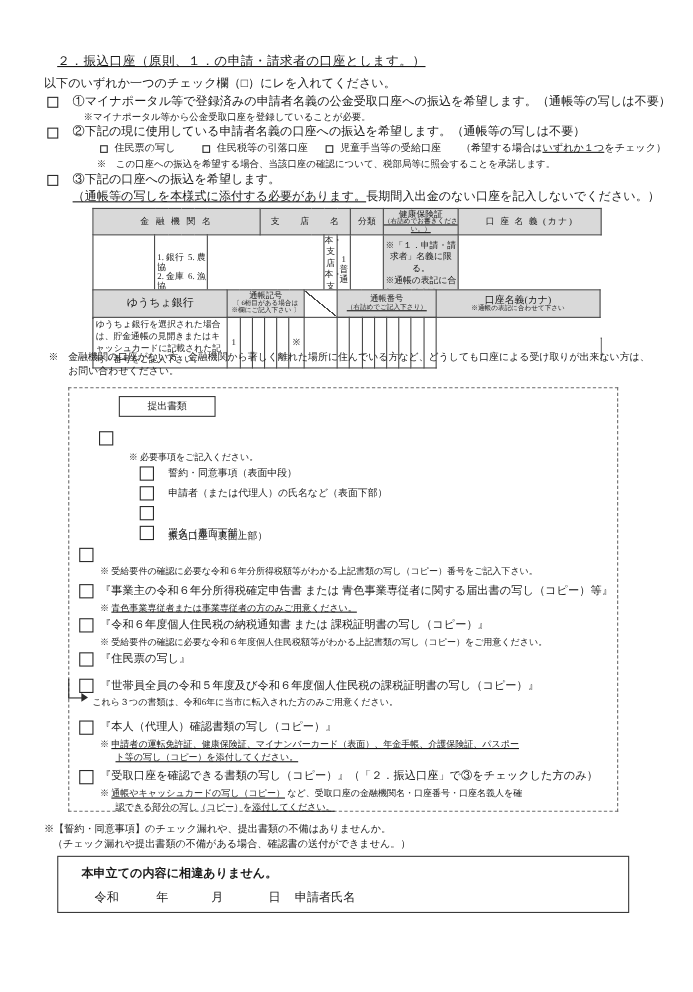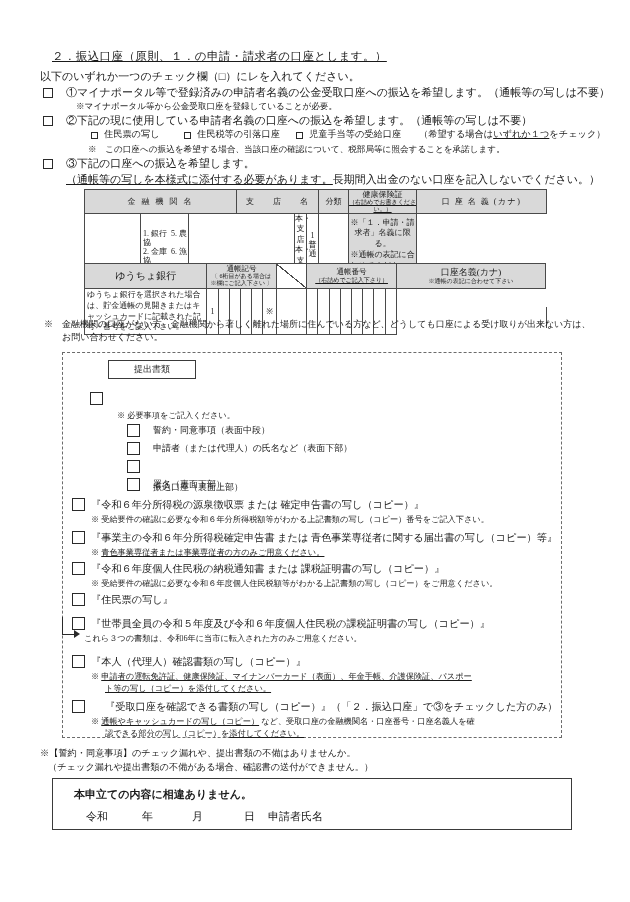--- a/index.html
+++ b/index.html
@@ -331,21 +331,20 @@
   <div class="cbx cbx-md" style="left:127px; top:442px;"></div>
   <div class="t doc-sub" style="left:153px; top:444px;">申請者（または代理人）の氏名など（表面下部）</div>
 
   <div class="cbx cbx-md" style="left:127px; top:460px;"></div>
   <div class="t doc-sub" style="left:153px; top:444px;margin-top:39px;">振込口座（裏面上部）</div>
 
   <div class="cbx cbx-md" style="left:127px; top:478px;"></div>
   <div class="t doc-sub" style="left:153px; top:480px;">署名（裏面下部）</div>
 
   <div class="cbx cbx-md" style="left:72px; top:498px;"></div>
-  <div class="t doc-title" style="left:91px; top:499px;">『令和６年分所得税の源泉徴収票 または 確定申告書の写し（コピー）』</div>
   <div class="t doc-note" style="left:91px; top:515px;">※ 受給要件の確認に必要な令和６年分所得税額等がわかる上記書類の写し（コピー）番号をご記入下さい。</div>
 
   <div class="cbx cbx-md" style="left:72px; top:531px;"></div>
   <div class="t doc-title" style="left:91px; top:532px;">『事業主の令和６年分所得税確定申告書 または 青色事業専従者に関する届出書の写し（コピー）等』</div>
   <div class="t doc-note" style="left:91px; top:548px;"><span>※ </span><span class="u">青色事業専従者または事業専従者の方のみご用意ください。</span></div>
 
   <div class="cbx cbx-md" style="left:72px; top:562px;"></div>
   <div class="t doc-title" style="left:91px; top:563px;">『令和６年度個人住民税の納税通知書 または 課税証明書の写し（コピー）』</div>
   <div class="t doc-note" style="left:91px; top:579px;">※ 受給要件の確認に必要な令和６年度個人住民税額等がわかる上記書類の写し（コピー）をご用意ください。</div>
 
@@ -361,21 +360,21 @@
       <div class="a"></div>
   </div>
   <div class="t doc-note" style="left:84px; top:634px;">これら３つの書類は、令和6年に当市に転入された方のみご用意ください。</div>
 
   <div class="cbx cbx-md" style="left:72px; top:655px;"></div>
   <div class="t doc-title" style="left:91px; top:656px;">『本人（代理人）確認書類の写し（コピー）』</div>
   <div class="t doc-note" style="left:91px; top:672px;"><span>※ </span><span class="u">申請者の運転免許証、健康保険証、マイナンバーカード（表面）、年金手帳、介護保険証、パスポー</span></div>
   <div class="t doc-note u" style="left:105px; top:684px;">ト等の写し（コピー）を添付してください。</div>
 
   <div class="cbx cbx-md" style="left:72px; top:700px;"></div>
-  <div class="t doc-title" style="left:105px; top:701px;">『受取口座を確認できる書類の写し（コピー）』（「２．振込口座」で③をチェックした方のみ）</div>
+  <div class="t doc-title" style="left:91px; top:701px;font-family:Liberation Mono, monospace;">『受取口座を確認できる書類の写し（コピー）』（「２．振込口座」で③をチェックした方のみ）</div>
   <div class="t doc-note" style="left:91px; top:717px;"><span>※ </span><span class="u">通帳やキャッシュカードの写し（コピー）</span><span> など、受取口座の金融機関名・口座番号・口座名義人を確</span></div>
   <div class="t doc-note" style="left:105px; top:729px;"><span>認できる部分の写し（コピー）を</span><span class="u">添付してください。</span></div>
 
   <div class="t" style="left:40px; top:748px; font-size:9.2px;">※【誓約・同意事項】のチェック漏れや、提出書類の不備はありませんか。</div>
   <div class="t" style="left:48px; top:762px; font-size:9.2px;">（チェック漏れや提出書類の不備がある場合、確認書の送付ができません。）</div>
 
   <div id="decl-box"></div>
   <div class="t" style="left:74px; top:788px; font-size:11px;font-weight:bold;">本申立ての内容に相違ありません。</div>
   <div class="t" style="left:86px; top:810px; font-size:11px;">令和</div>
   <div class="t" style="left:142px; top:810px; font-size:11px;">年</div>

